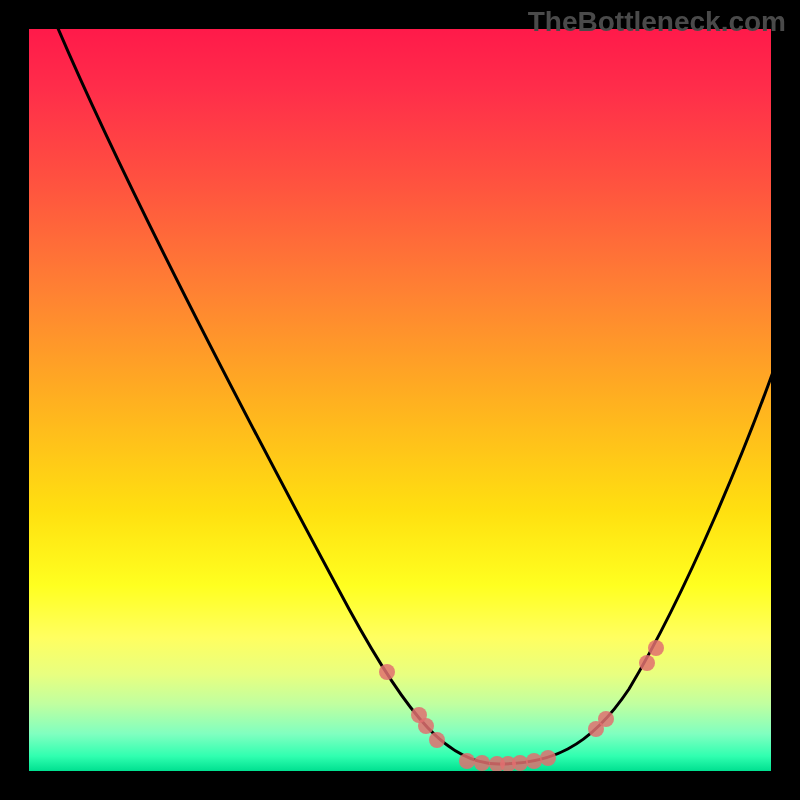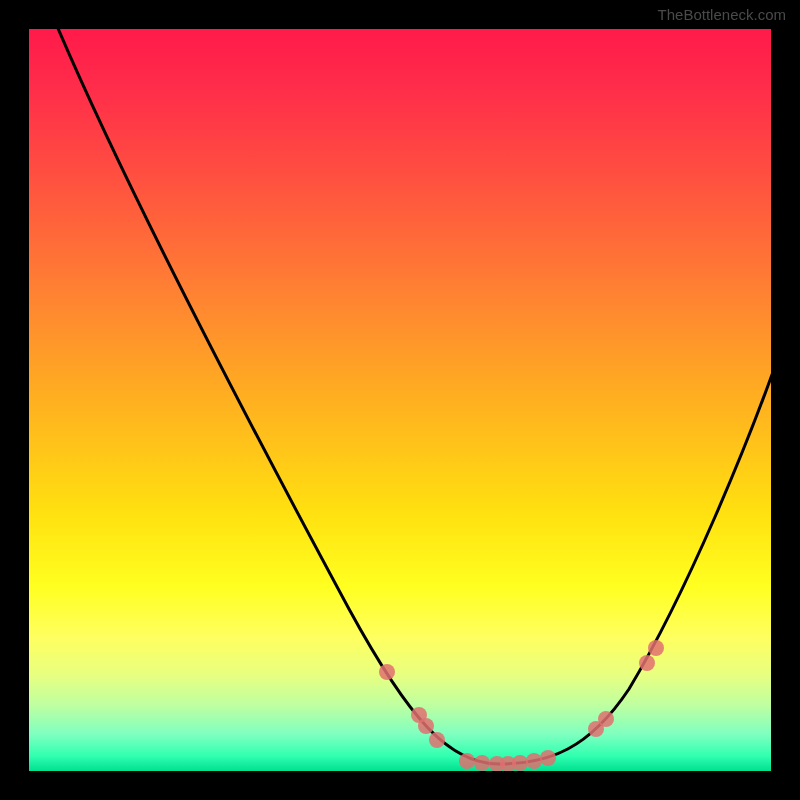--- a/index.html
+++ b/index.html
@@ -2,22 +2,22 @@
 <html><head>
 <meta charset="utf-8">
 <style>
   * { margin: 0; padding: 0; box-sizing: border-box; }
   body { width: 800px; height: 800px; background: #000; position: relative; font-family: Arial, sans-serif; }
   .watermark {
     position: absolute;
     top: 6px;
     right: 14px;
     color: #4a4a4a;
-    font-size: 15px;
-    font-weight: 400;
+    font-size: 28px;
+    font-weight: 700;
     z-index: 10;
   }
   .plot-area {
     position: absolute;
     left: 29px;
     top: 29px;
     width: 742px;
     height: 742px;
     overflow: hidden;
   }

